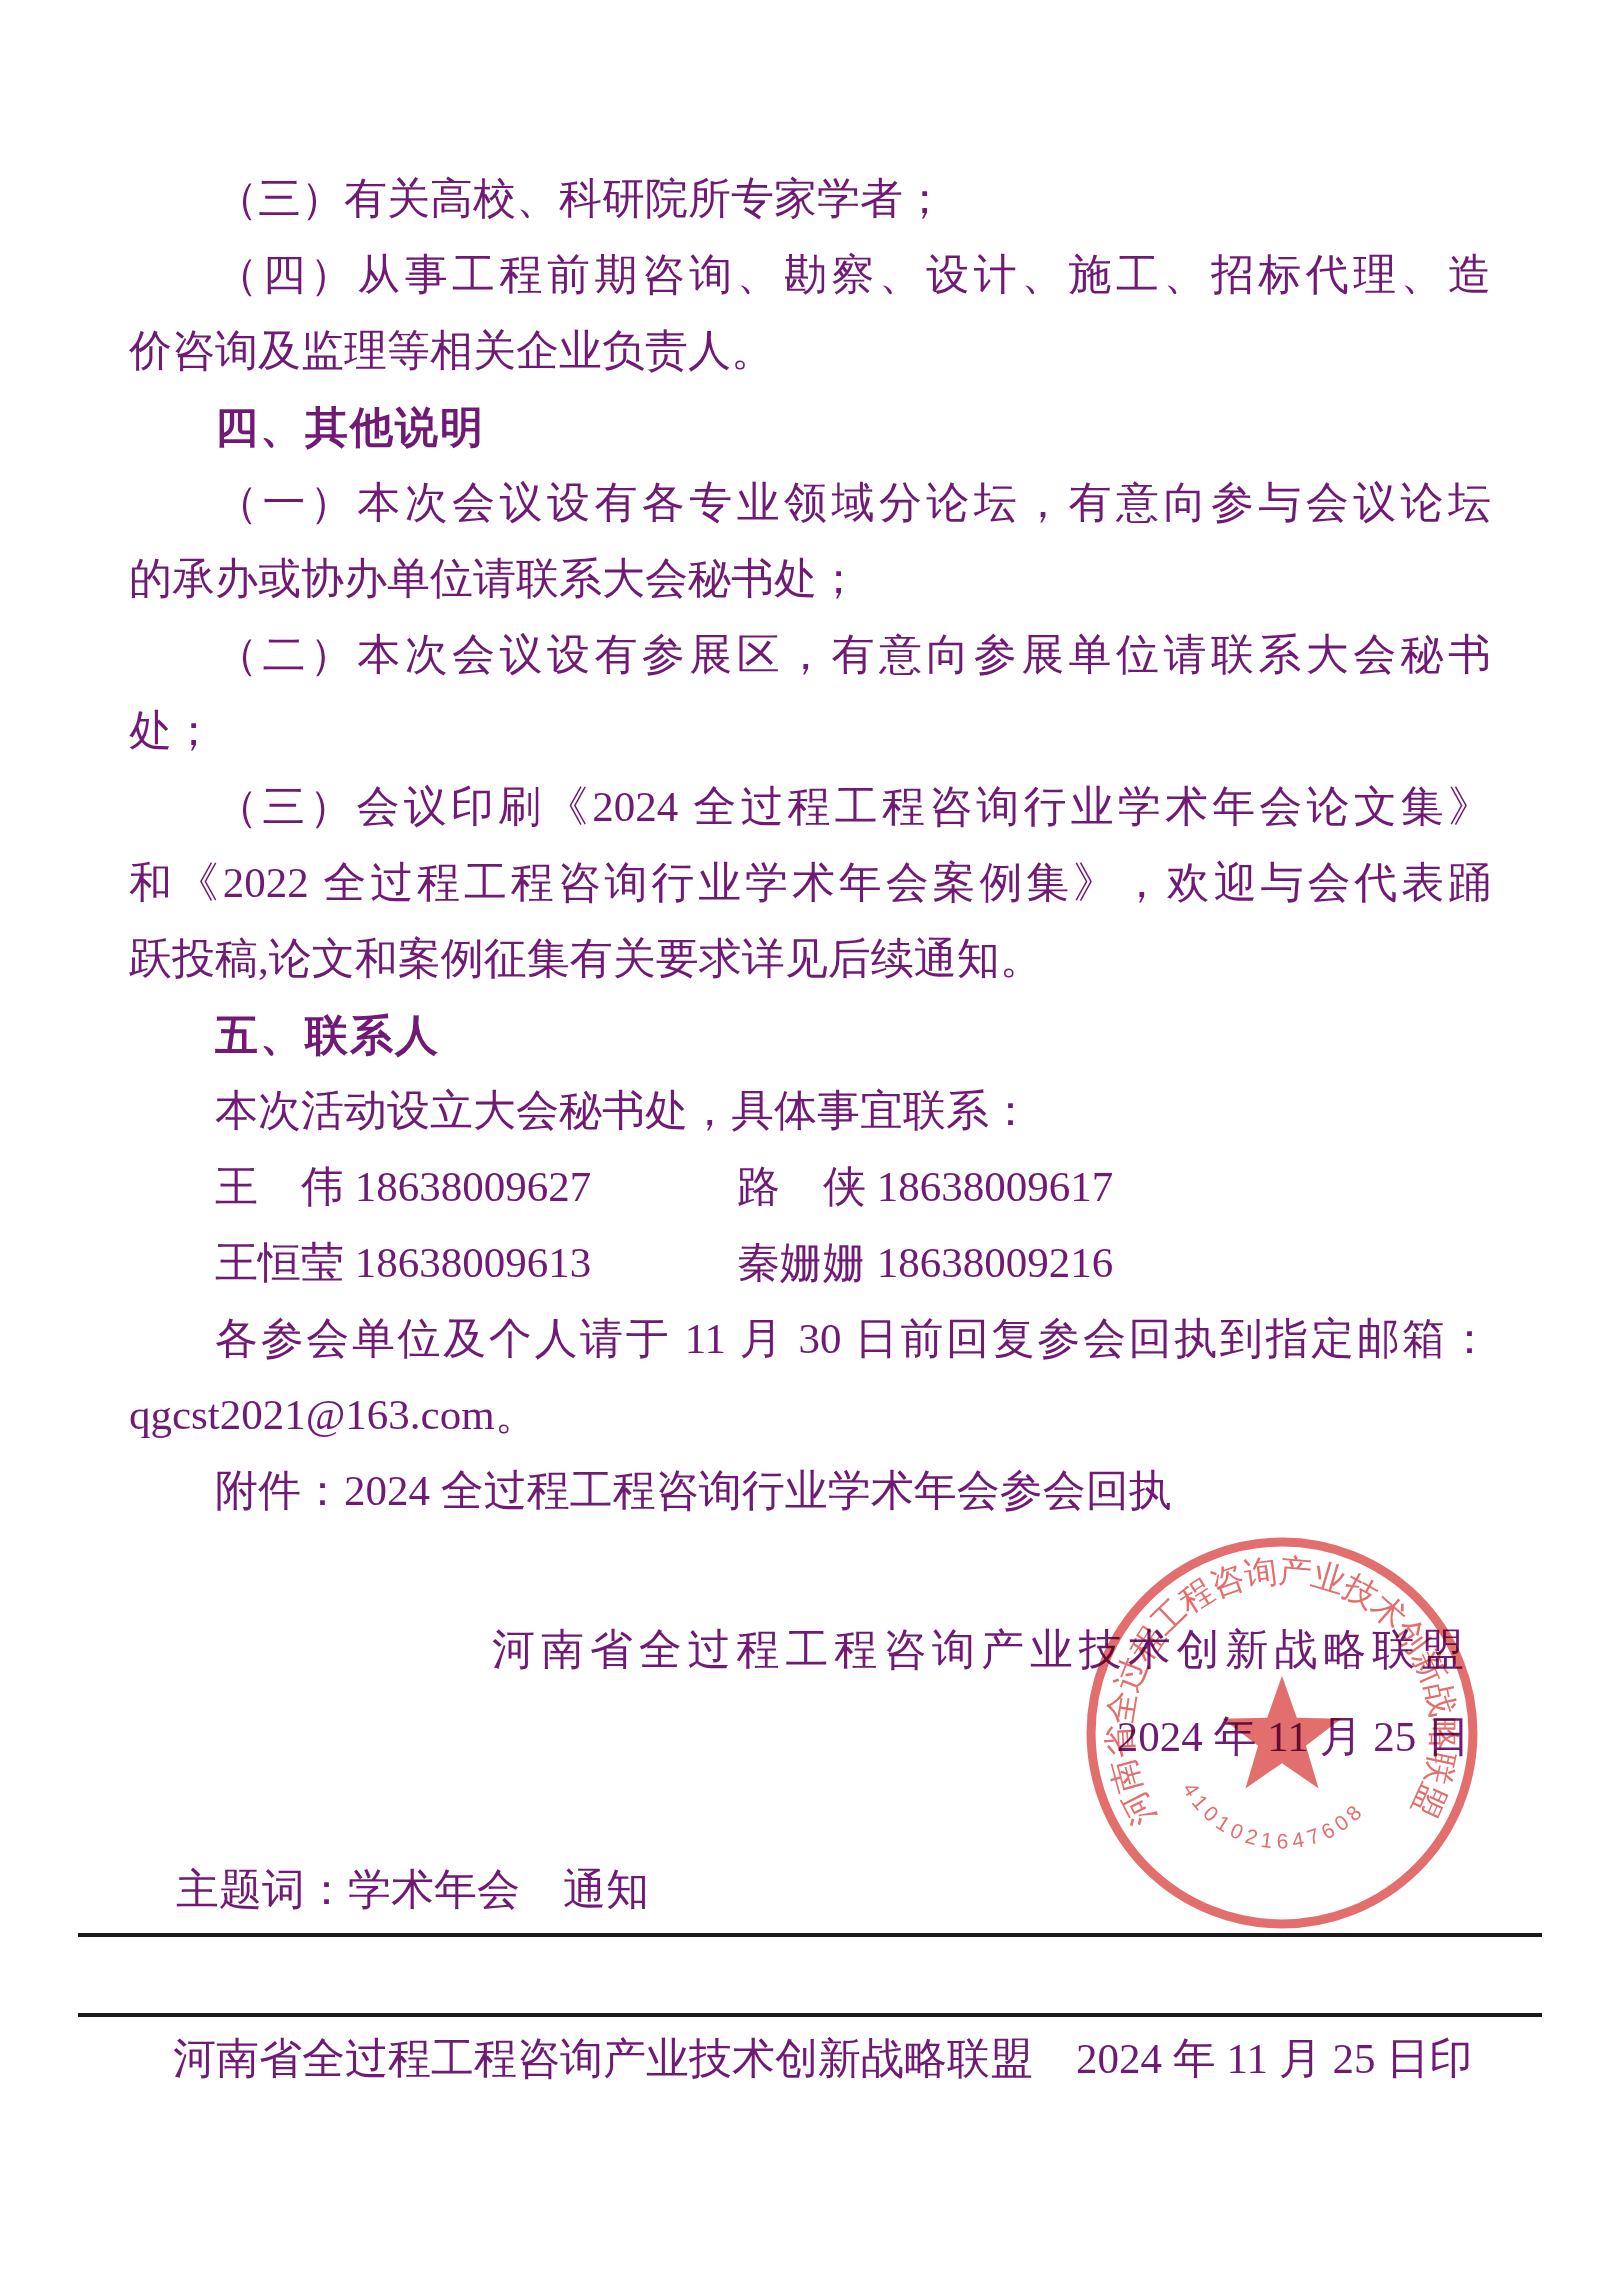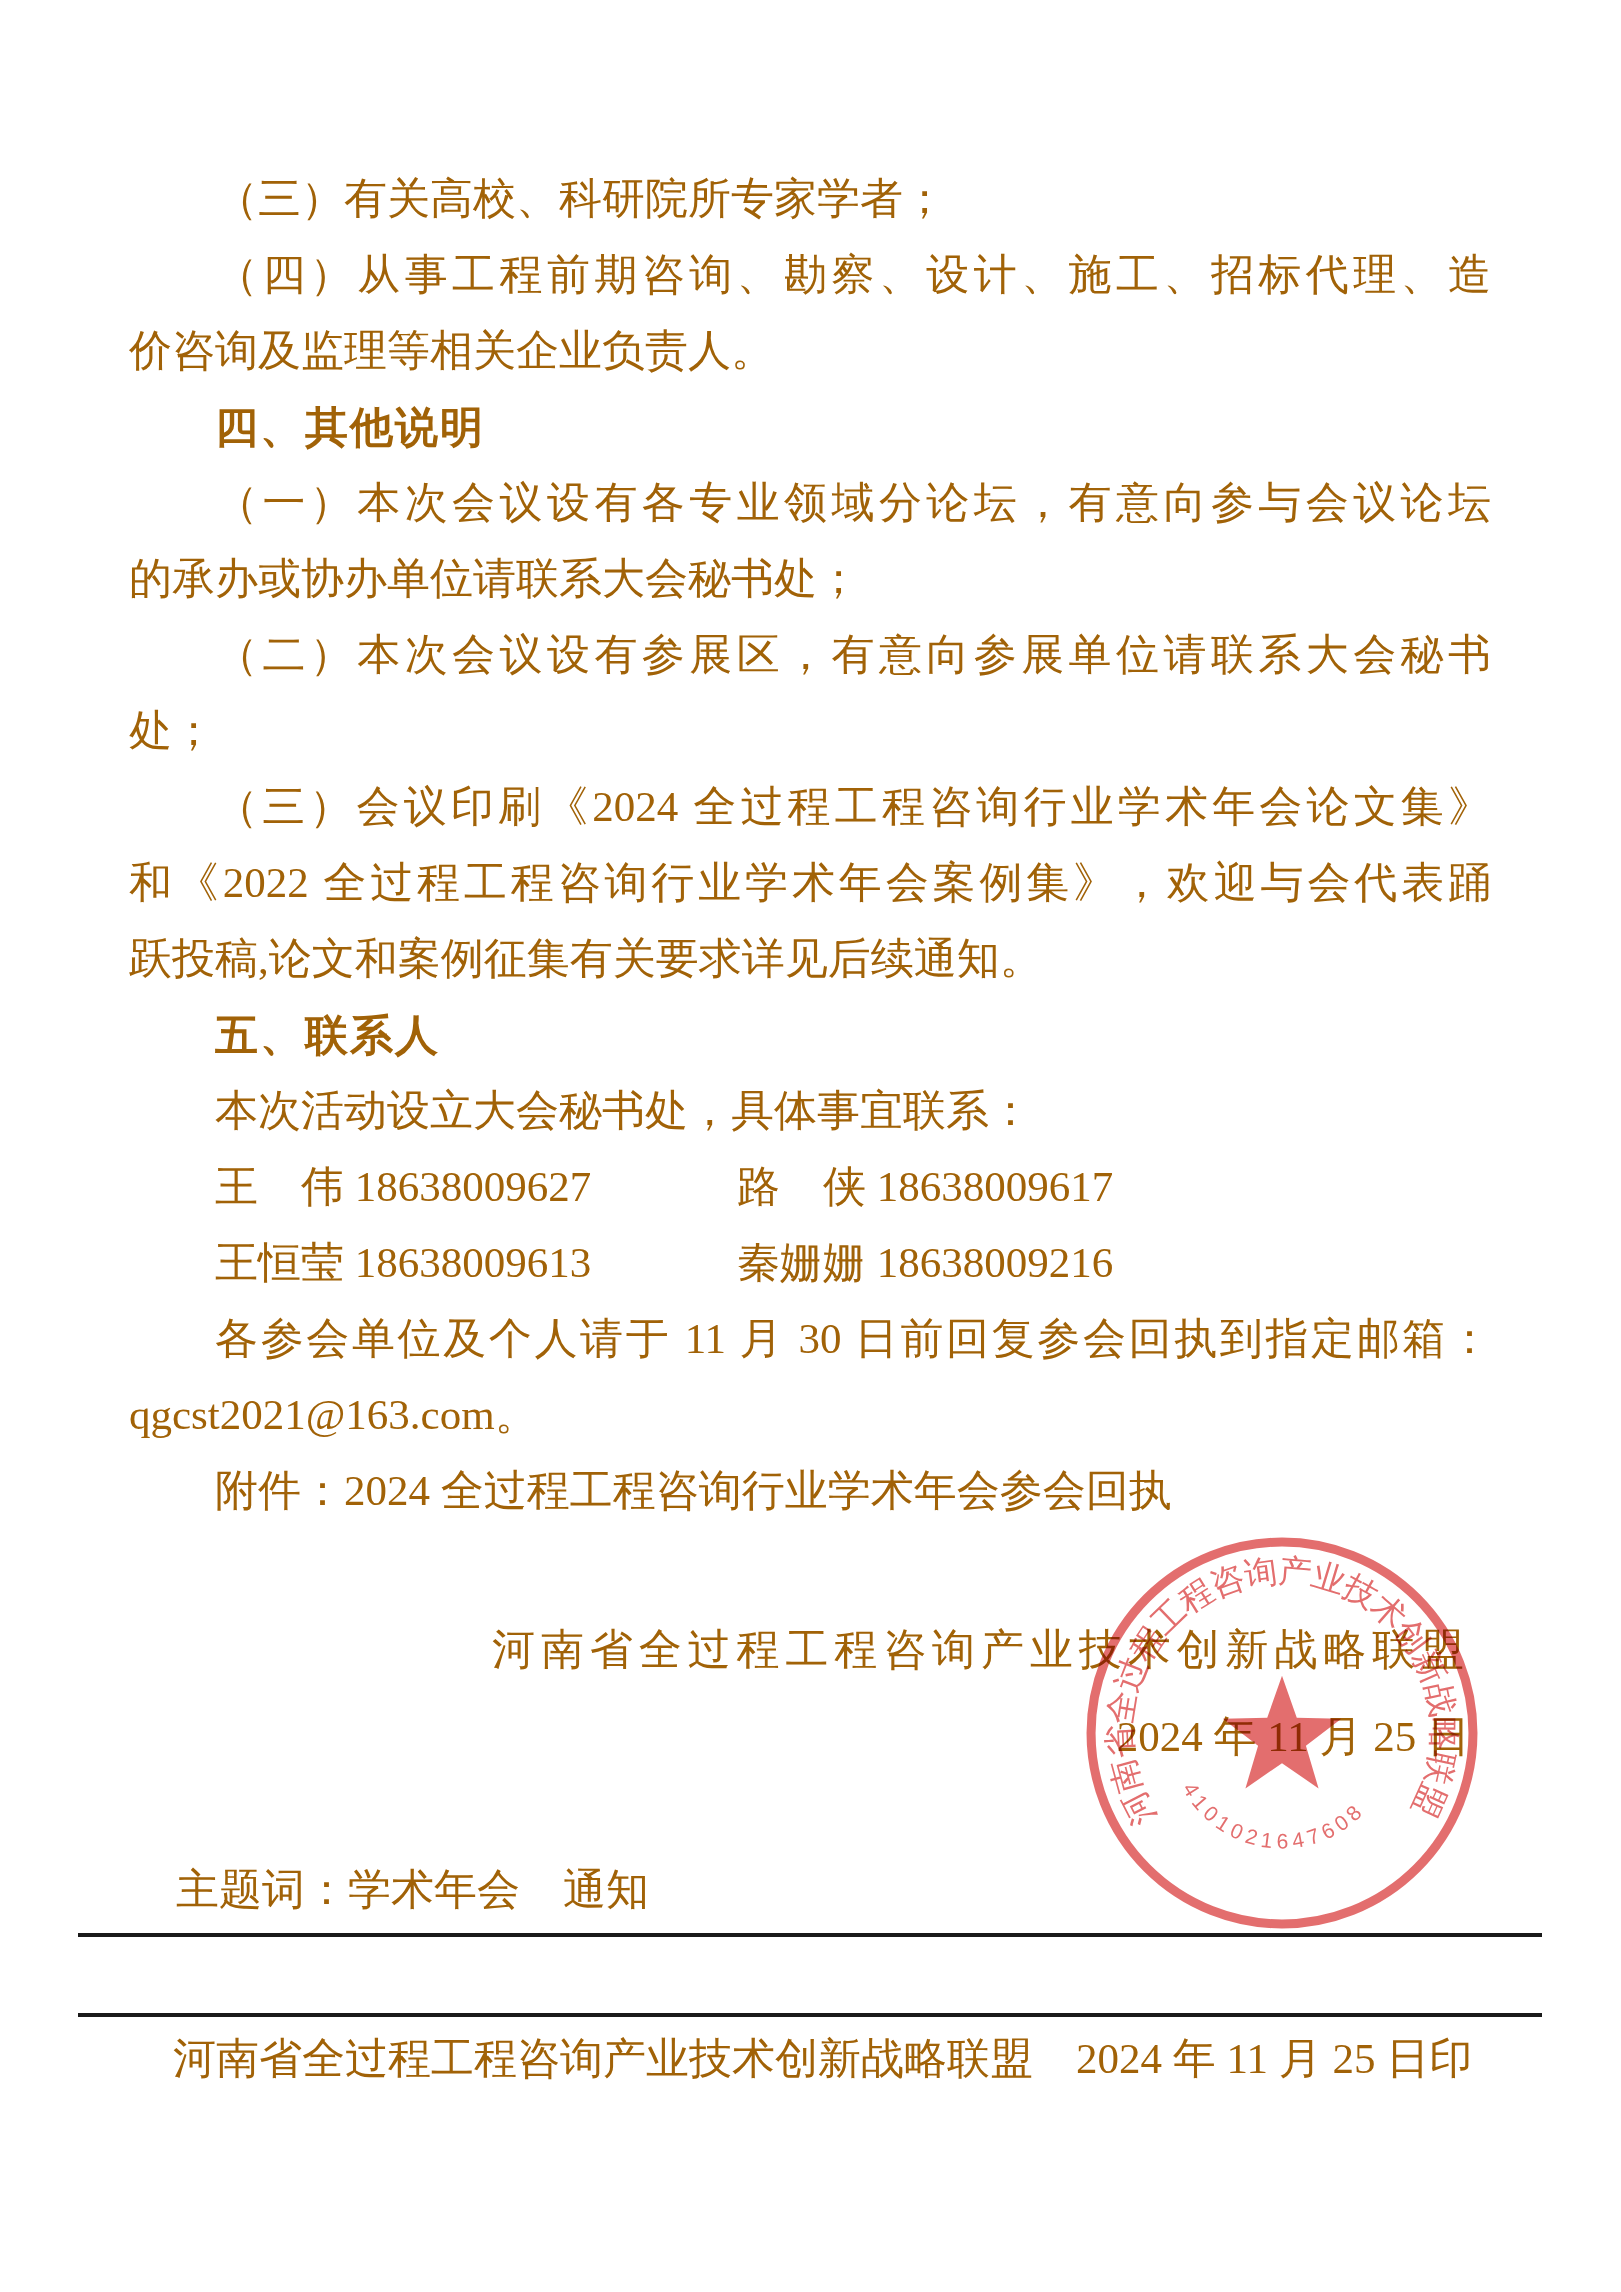--- a/index.html
+++ b/index.html
@@ -1,19 +1,19 @@
 <!DOCTYPE html>
 <html><head>
 <meta charset="utf-8">
 <title>Document</title>
 <style>
   html,body{margin:0;padding:0;background:#ffffff;}
   .page{
     position:relative;width:1621px;height:2107px;background:#ffffff;overflow:hidden;
-    font-family:"Liberation Serif","DejaVu Serif",serif;color:#a16207;
+    font-family:"Liberation Serif","DejaVu Serif",serif;color:#701a75;
   }
   .content{position:absolute;left:129px;top:161px;width:1362px;}
   .ln{height:76px;line-height:76px;font-size:43px;white-space:normal;}
   .indent{padding-left:86px;}
   .fill{text-align:justify;text-align-last:justify;text-justify:distribute;}
   .heading{font-family:"Liberation Sans","DejaVu Sans",sans-serif;font-weight:700;letter-spacing:2px;}
   .contact-row{position:relative;height:76px;}
   .contact-row .c1{position:absolute;left:86px;top:0;line-height:76px;font-size:43px;white-space:nowrap;}
   .contact-row .c2{position:absolute;left:608px;top:0;line-height:76px;font-size:43px;white-space:nowrap;}
   .sig-org{position:absolute;top:1615px;right:151px;font-size:43px;line-height:69px;letter-spacing:5.9px;white-space:nowrap;}

